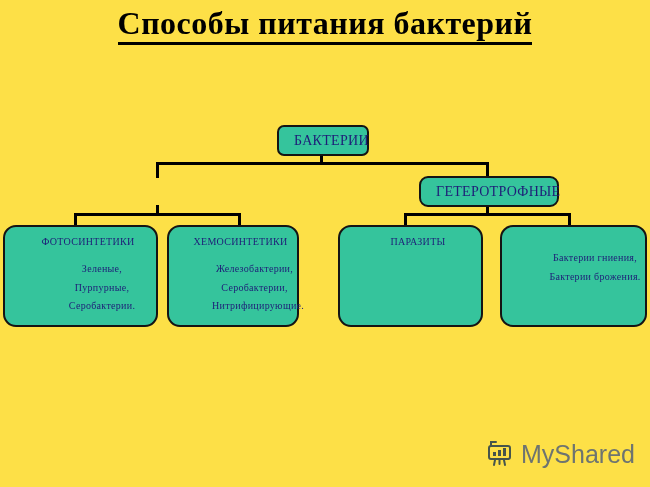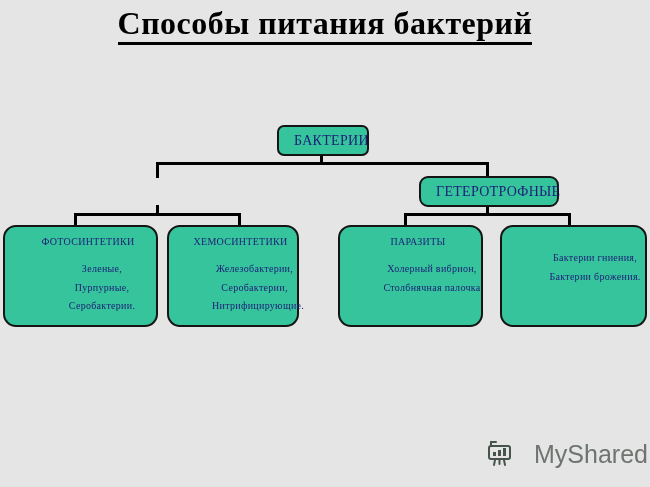--- a/index.html
+++ b/index.html
@@ -1,19 +1,19 @@
 <!DOCTYPE html>
 <html style="--box-fill: #35c49c; --box-border: #141414; --box-text: #1e1e78; --title-text: #000000; --connector: #000000; --watermark-text: #6e7470; --watermark-icon: #46554c;"><head>
 <meta charset="utf-8">
 <style>
   html,body{margin:0;padding:0;background:#ffffff;}
   .stage{
     position:relative;
     width:650px;height:487px;
-    background:#e5e5e5;
+    background:#fde047;
     overflow:hidden;
     font-family:"Liberation Serif", serif;
   }
   .title{
     position:absolute;
     top:5px;left:0;width:100%;
     text-align:center;
     font-size:32px;
     font-weight:bold;
     letter-spacing:0.5px;
@@ -66,21 +66,21 @@
     font-size:10px;
     line-height:18.5px;
     white-space:pre-line;
     margin-left:28px;
   }
   .wm{
     position:absolute;
     left:486px;top:439px;
     display:flex;
     align-items:center;
-    gap:18px;
+    gap:5px;
     font-family:"Liberation Sans", sans-serif;
     font-size:25px;
     color:var(--watermark-text,#6e7470);
     text-decoration:none;
     cursor:pointer;
   }
   .wm svg{display:block;color:var(--watermark-icon,#46554c);}
 </style>
 </head>
 <body>
@@ -119,22 +119,20 @@
 
   <div class="node leaf leaf2">
     <div class="leaf-title">ХЕМОСИНТЕТИКИ</div>
     <div class="leaf-body">Железобактерии,
 Серобактерии,
 Нитрифицирующие.</div>
   </div>
 
   <div class="node leaf leaf3">
     <div class="leaf-title">ПАРАЗИТЫ</div>
-    <div class="leaf-body">Холерный вибрион,
-Столбнячная палочка</div>
   </div>
 
   <div class="node leaf leaf4">
     <div class="leaf-body">Бактерии гниения,
 Бактерии брожения.</div>
   </div>
 
   <div class="wm">
     <span>
       <svg width="30" height="30" viewBox="0 0 30 30" fill="none" stroke="currentColor" stroke-width="2" stroke-linecap="round">

